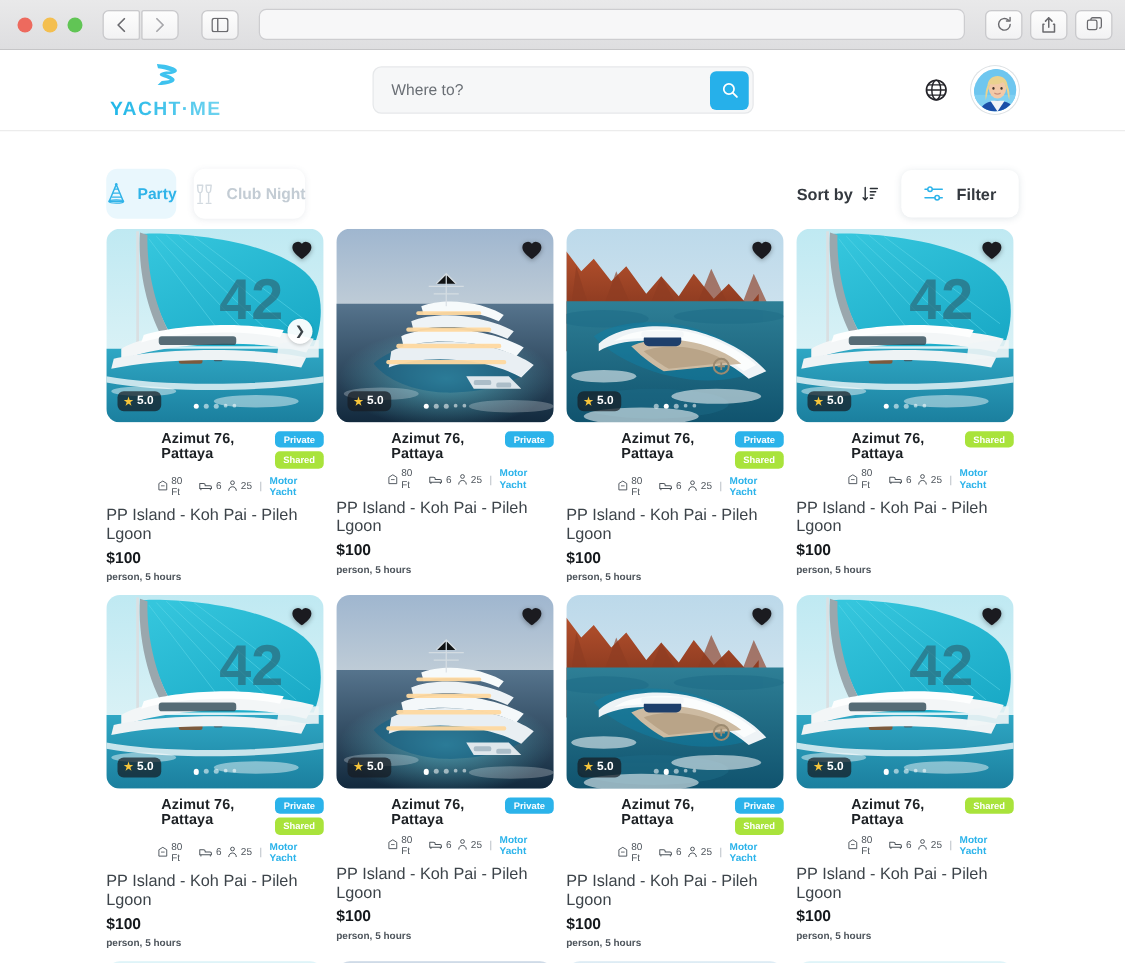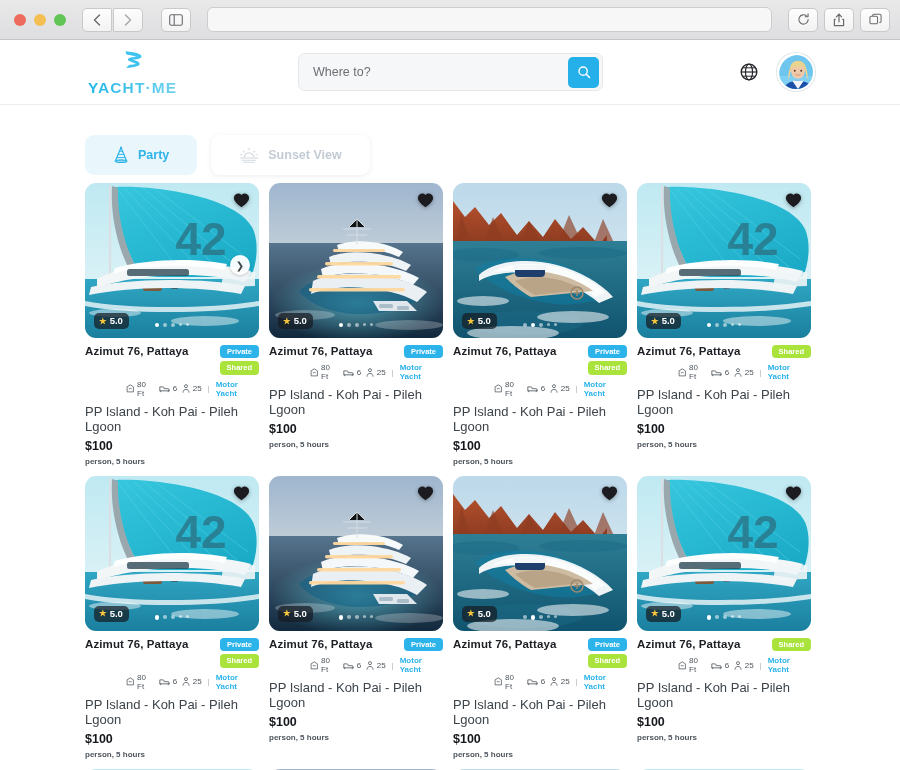--- a/index.html
+++ b/index.html
@@ -128,21 +128,21 @@
     padding: 22px 85px 0 85px;
     position: relative;
     height: 78px;
   }
   .cat-tabs { display: flex; gap: 14px; }
   .cat-tab {
     height: 40px;
     display: flex;
     align-items: center;
     gap: 9px;
-    padding: 0 28px;
+    padding: 0 0;
     background: #fff;
     border-radius: 9px;
     box-shadow: 0 1px 5px rgba(90,110,130,.12);
     font-size: 12.5px;
     font-weight: 600;
     color: #c3ccd4;
     cursor: pointer;
     white-space: nowrap;
   }
   .cat-tab.active {
@@ -243,20 +243,21 @@
   }
   .cdot.on { background: #fff; width: 4.5px; height: 4.5px; }
   .cdot.sm { width: 3px; height: 3px; }
 
   .card-body { padding-top: 7px; }
   .title-row {
     display: flex;
     align-items: flex-start;
     justify-content: space-between;
     gap: 4px;
+    margin-left: 44px;
   }
   .card-title {
     font-size: 11.5px;
     font-weight: 700;
     color: #1c2024;
     letter-spacing: .1px;
   }
   .badges { display: flex; flex-direction: column; gap: 3px; align-items: flex-end; }
   .badge {
     font-size: 7.5px;
@@ -418,33 +419,52 @@
           <path d="M8 1.6L13.6 15H2.4z" stroke="#2fb3e8" stroke-width="1.2" stroke-linejoin="round"></path>
           <path d="M4.2 11.6h7.6M5.3 8.4h5.4M6.4 5.2h3.2" stroke="#2fb3e8" stroke-width="1"></path>
           <ellipse cx="8" cy="15.2" rx="5.9" ry="1.3" stroke="#2fb3e8" stroke-width="1.1"></ellipse>
           <circle cx="8" cy="1.4" r="1" fill="#2fb3e8"></circle>
         </svg>
       </span>
       <span>Party</span>
     </div>
 
 
-
     <div class="cat-tab">
       <span class="cat-icon">
-        <svg width="20" height="17" viewBox="0 0 22 18" fill="none">
-          <path d="M5.6 11.6a5.4 5.4 0 0 1 10.8 0" stroke="#d3dae0" stroke-width="1.3"></path>
-          <path d="M1.6 11.8h18.8M3.4 14.2h15.2M5.2 16.4h11.6" stroke="#d3dae0" stroke-width="1.2" stroke-linecap="round"></path>
-          <path d="M11 1.1v1.6M4.6 4.1l1.1 1.1M17.4 4.1l-1.1 1.1M1.8 8.2h1.6M18.6 8.2h1.6" stroke="#d3dae0" stroke-width="1.2" stroke-linecap="round"></path>
+        <svg width="17" height="19" viewBox="0 0 18 20" fill="none">
+          <path d="M3.2 2.2h4.4l-.6 5a1.7 1.7 0 0 1-3.3 0z" stroke="#d3dae0" stroke-width="1.2" stroke-linejoin="round"></path>
+          <path d="M5.4 9.1v7.3M3.4 17.6h4" stroke="#d3dae0" stroke-width="1.2" stroke-linecap="round"></path>
+          <path d="M10.4 2.2h4.4l-.6 5a1.7 1.7 0 0 1-3.3 0z" stroke="#d3dae0" stroke-width="1.2" stroke-linejoin="round"></path>
+          <path d="M12.6 9.1v7.3M10.6 17.6h4" stroke="#d3dae0" stroke-width="1.2" stroke-linecap="round"></path>
         </svg>
       </span>
-      <span>Sunset View</span>
-    </div>
+      <span>Club Night</span>
+    </div>
+
   </div>
 
+  <div class="sort-filter">
+    <div class="sort-by">
+      <span>Sort by</span>
+      <svg width="14" height="14" viewBox="0 0 15 15" fill="none">
+        <path d="M3.4 2.2v10.6M3.4 12.8L1.6 11M3.4 12.8L5.2 11" stroke="#2b3036" stroke-width="1.2" stroke-linecap="round" stroke-linejoin="round"></path>
+        <path d="M7.8 3h6M7.8 5.8h4.6M7.8 8.6h3.2M7.8 11.4h2" stroke="#2b3036" stroke-width="1.2" stroke-linecap="round"></path>
+      </svg>
+    </div>
+    <div class="filter-btn">
+      <svg width="16" height="14" viewBox="0 0 17 15" fill="none">
+        <line x1="1" y1="3.6" x2="15.8" y2="3.6" stroke="#2bb3ea" stroke-width="1.3" stroke-linecap="round"></line>
+        <line x1="1" y1="10.9" x2="15.8" y2="10.9" stroke="#2bb3ea" stroke-width="1.3" stroke-linecap="round"></line>
+        <circle cx="5.3" cy="3.6" r="1.9" fill="#fff" stroke="#2bb3ea" stroke-width="1.3"></circle>
+        <circle cx="11.4" cy="10.9" r="1.9" fill="#fff" stroke="#2bb3ea" stroke-width="1.3"></circle>
+      </svg>
+      <span>Filter</span>
+    </div>
+  </div>
 </div>
 
 <div class="grid" id="card-grid">
     <div class="card">
     <div class="card-media">
       <svg viewBox="0 0 174 155" preserveAspectRatio="xMidYMid slice">
       <defs>
         <linearGradient id="sky0" x1="0" y1="0" x2="0" y2="1">
           <stop offset="0" stop-color="#bfe9f2"></stop>
               <stop offset="1" stop-color="#e8f6f8"></stop>

